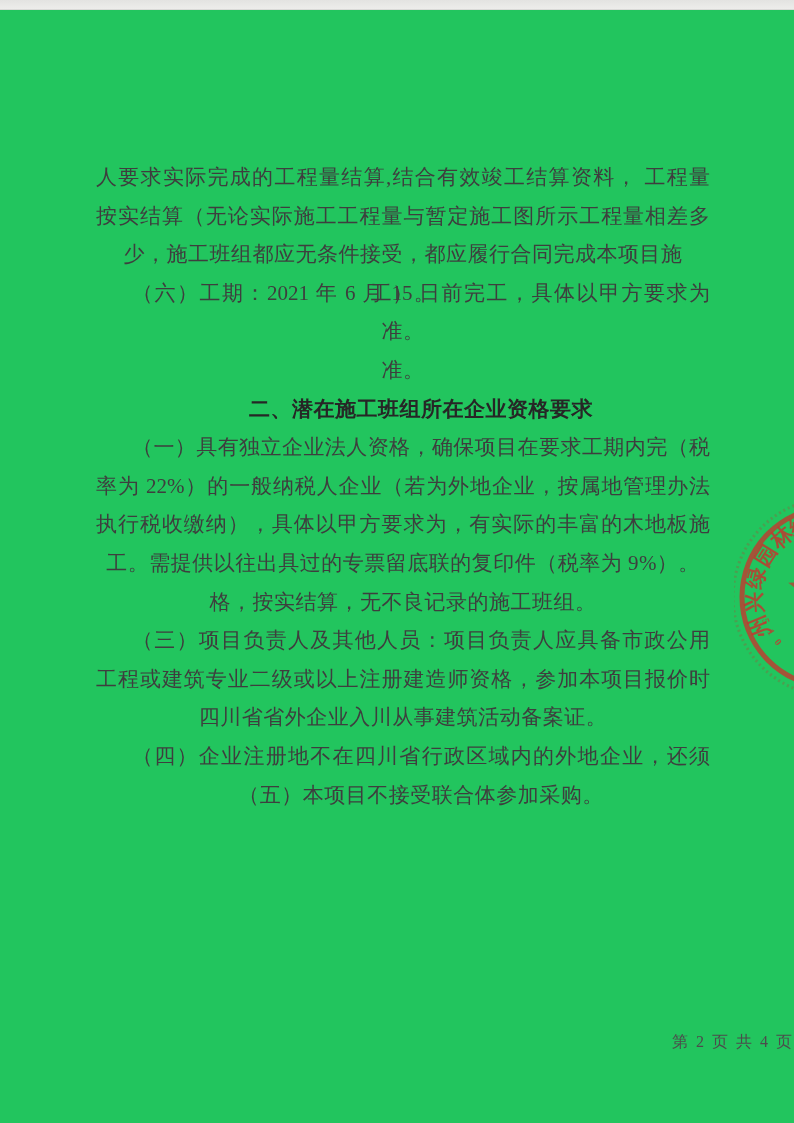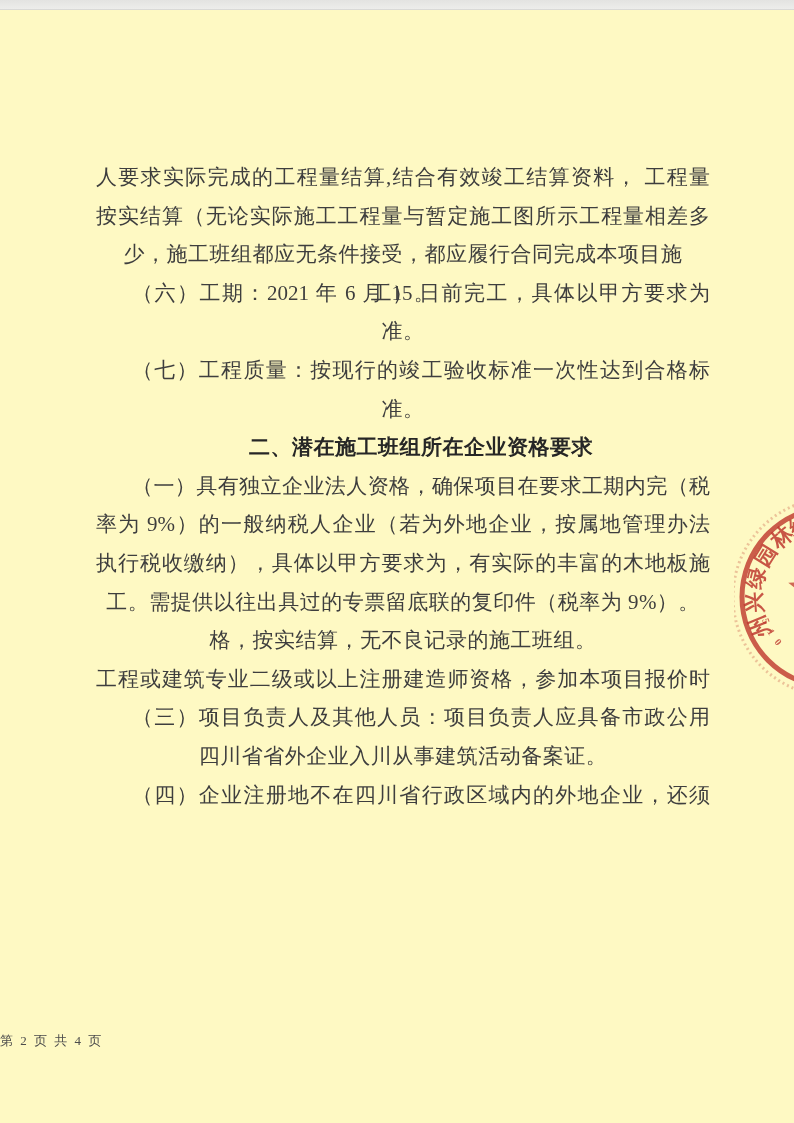--- a/index.html
+++ b/index.html
@@ -8,21 +8,21 @@
     width: 794px;
     height: 1123px;
     background: #fefefe;
     overflow: hidden;
     font-family: "Liberation Serif", serif;
   }
   .page {
     position: relative;
     width: 794px;
     height: 1123px;
-    background: #fef9c3;
+    background: #22c55e;
   }
   .scan-edge {
     position: absolute;
     top: 0; left: 0;
     width: 794px;
     height: 9px;
     background: linear-gradient(#e3e3e1, #ededeb);
     border-bottom: 1px solid #d9d9d7;
   }
   .doc-body {
@@ -51,22 +51,22 @@
   .line.heading {
     font-weight: bold;
     color: #262626;
     letter-spacing: 0.5px;
   }
   .footer {
     position: absolute;
     top: 1032px;
     left: 0;
     width: 794px;
-    text-align: left;
-    font-size: 13px;
+    text-align: right;
+    font-size: 16px;
     letter-spacing: 2px;
     color: #4c4c4c;
     font-family: "Liberation Serif", serif;
   }
   .seal {
     position: absolute;
     left: 734px;
     top: 495px;
     width: 60px;
     height: 210px;
@@ -80,32 +80,32 @@
 <div class="page">
 
   <div class="scan-edge"></div>
 
   <div class="doc-body">
       <div class="line fill">人要求实际完成的工程量结算,结合有效竣工结算资料， 工程量</div>
       <div class="line fill">按实结算（无论实际施工工程量与暂定施工图所示工程量相差多</div>
       <div class="line">少，施工班组都应无条件接受，都应履行合同完成本项目施工）。</div>
       <div class="line indent fill">（六）工期：2021 年 6 月 15 日前完工，具体以甲方要求为</div>
       <div class="line">准。</div>
-      <div class="line indent fill">（七）工程质量：按现行的竣工验收标准一次性达到合格标</div>
       <div class="line">准。</div>
       <div class="line indent heading">二、潜在施工班组所在企业资格要求</div>
       <div class="line indent fill">（一）具有独立企业法人资格，确保项目在要求工期内完（税</div>
-      <div class="line fill">率为 9%）的一般纳税人企业（若为外地企业，按属地管理办法</div>
+      <div class="line fill">率为 22%）的一般纳税人企业（若为外地企业，按属地管理办法</div>
       <div class="line fill">执行税收缴纳），具体以甲方要求为，有实际的丰富的木地板施</div>
       <div class="line">工。需提供以往出具过的专票留底联的复印件（税率为 9%）。</div>
       <div class="line">格，按实结算，无不良记录的施工班组。</div>
+      <div class="line indent fill">（三）项目负责人及其他人员：项目负责人应具备市政公用</div>
       <div class="line fill">工程或建筑专业二级或以上注册建造师资格，参加本项目报价时</div>
-      <div class="line indent fill">（三）项目负责人及其他人员：项目负责人应具备市政公用</div>
       <div class="line">四川省省外企业入川从事建筑活动备案证。</div>
       <div class="line indent fill">（四）企业注册地不在四川省行政区域内的外地企业，还须</div>
+      <div class="line indent">（五）本项目不接受联合体参加采购。</div>
     </div>
 
   <div class="seal">
     <svg width="60" height="210" viewBox="0 0 60 210" xmlns="http://www.w3.org/2000/svg">
         <circle cx="98" cy="102" r="99" fill="none" stroke="#bf3a30" stroke-width="3" stroke-dasharray="2 3" opacity="0.28"></circle>
         <circle cx="98" cy="102" r="90" fill="none" stroke="#bf3a30" stroke-width="5" opacity="0.82"></circle>
         <polygon points="98,56 109.16791979355699,86.628677106876 141.74859974957707,87.78521825875242 116.07007380960792,107.871322893124 125.03812160545377,139.21478174124758 98,121 70.96187839454623,139.21478174124758 79.92992619039208,107.871322893124 54.25140025042294,87.78521825875241 86.83208020644301,86.628677106876" fill="#bf3a30" opacity="0.75"></polygon>
         <text x="25.67965934379059" y="131.21931428644115" fill="#bf3a30" font-size="21" font-weight="bold" text-anchor="middle" dominant-baseline="central" opacity="0.85" transform="rotate(248 25.67965934379059 131.21931428644115)">州</text>
         <text x="20.19000407973371" y="107.4410049520418" fill="#bf3a30" font-size="21" font-weight="bold" text-anchor="middle" dominant-baseline="central" opacity="0.85" transform="rotate(266 20.19000407973371 107.4410049520418)">兴</text>
         <text x="22.31693335047227" y="83.13009214322594" fill="#bf3a30" font-size="21" font-weight="bold" text-anchor="middle" dominant-baseline="central" opacity="0.85" transform="rotate(284 22.31693335047227 83.13009214322594)">绿</text>

